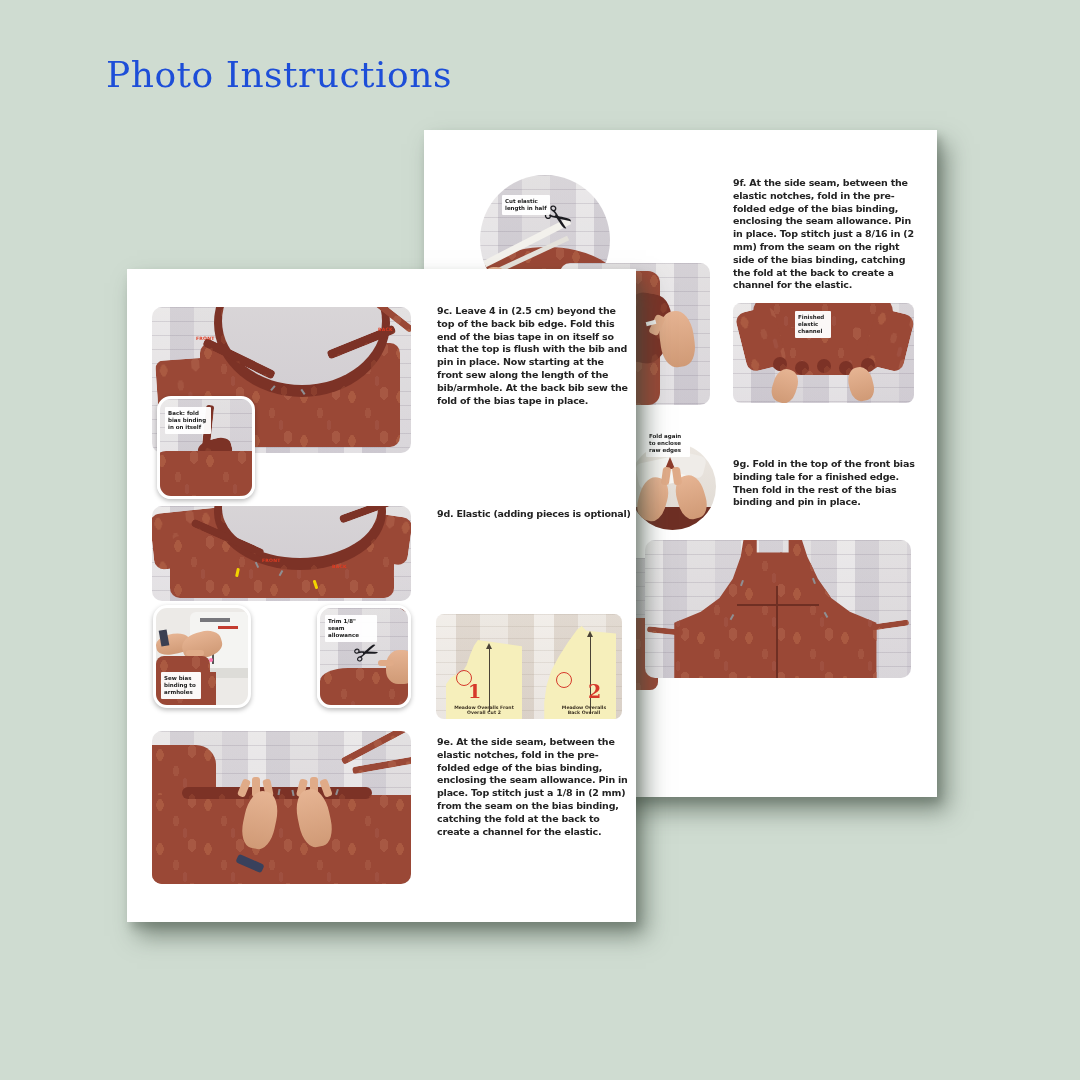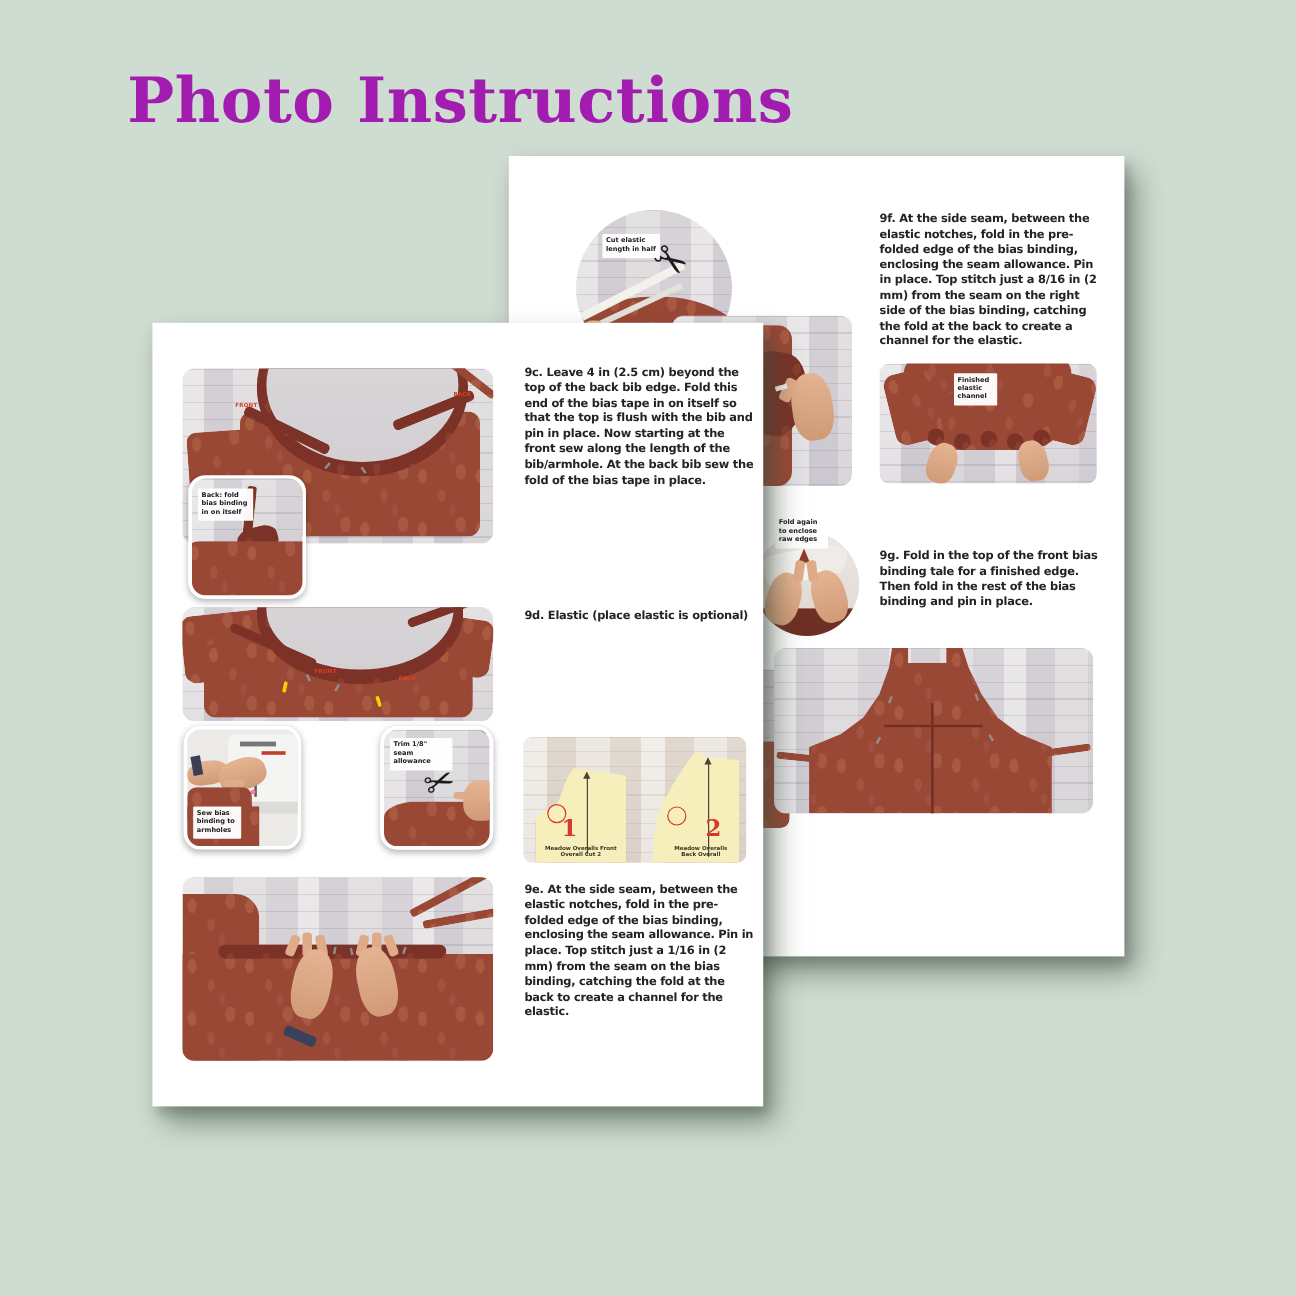--- a/index.html
+++ b/index.html
@@ -1,19 +1,19 @@
 <!DOCTYPE html>
 <html><head>
 <meta charset="utf-8">
 <style>
   *{margin:0;padding:0;box-sizing:border-box}
   html,body{width:1080px;height:1080px}
   body{position:relative;overflow:hidden;background:#cfdcd1;font-family:"DejaVu Sans",sans-serif}
   .title{position:absolute;left:106px;top:54px;z-index:3;font-family:"DejaVu Serif",serif;
-         font-weight:700;font-size:52px;letter-spacing:.5px;color:#a21caf}
+         font-weight:400;font-size:36px;letter-spacing:.5px;color:#1d4ed8}
   .page{position:absolute;background:#fff;box-shadow:10px 14px 22px rgba(62,76,64,.55),4px 6px 8px rgba(62,76,64,.25)}
   #back-page{left:424px;top:130px;width:513px;height:667px;z-index:1}
   #front-page{left:127px;top:269px;width:509px;height:653px;z-index:2}
   .step{position:absolute;font-size:9.5px;line-height:12.8px;font-weight:700;letter-spacing:-.2px;color:#232323}
   .step p{margin:0}
   .photo{position:absolute;border-radius:10px;overflow:hidden}
   .circle{position:absolute;border-radius:50%;overflow:hidden}
   .inset{position:absolute;border:3px solid #fff;border-radius:14px;overflow:hidden;
          box-shadow:0 2px 5px rgba(0,0,0,.28)}
   .abs{position:absolute}
@@ -186,37 +186,37 @@
   <div class="inset wood" style="left:190px;top:336px;width:94px;height:103px">
     <div class="fab" style="left:0;top:60px;width:94px;height:43px;border-radius:30% 10% 0 0"></div>
     <div class="fabd" style="left:50px;top:-4px;width:70px;height:7px;border-radius:3px;transform:rotate(34deg)"></div>
     <div class="scis" style="left:34px;top:30px;transform:rotate(-20deg)">✂</div>
     <div class="skin" style="left:66px;top:42px;width:30px;height:34px"></div>
     <div class="finger" style="left:58px;top:52px;width:16px;height:6px"></div>
     <div class="chip" style="left:5px;top:7px;width:52px">Trim 1/8" seam allowance</div>
   </div>
 
   <div class="step" style="left:310px;top:239px;width:194px">
-    <p>9d. Elastic (place elastic is optional)</p>
+    <p>9d. Elastic (adding pieces is optional)</p>
   </div>
 
   <div class="photo woodw" style="left:309px;top:345px;width:186px;height:105px;border-radius:8px">
     <div class="paper" style="left:10px;top:26px;width:76px;height:79px;clip-path:polygon(42% 0,100% 8%,100% 100%,0 100%,0 56%,6% 48%,14% 43%,22% 40%,27% 32%,32% 18%,37% 7%)"></div>
     <div class="grain" style="left:53px;top:34px;height:64px"></div>
     <div class="notch" style="left:20px;top:56px;width:16px;height:16px"></div>
     <div class="pnum" style="left:32px;top:66px;font-size:19px">1</div>
     <div class="ptext" style="left:12px;top:91px;width:72px">Meadow Overalls Front Overall Cut 2</div>
     <div class="paper" style="left:102px;top:12px;width:78px;height:93px;clip-path:polygon(50% 4%,56% 0,62% 5%,100% 8%,100% 100%,8% 100%,8% 82%,11% 64%,17% 48%,26% 34%,38% 18%)"></div>
     <div class="grain" style="left:154px;top:22px;height:78px"></div>
     <div class="notch" style="left:120px;top:58px;width:16px;height:16px"></div>
     <div class="pnum" style="left:152px;top:66px;font-size:19px">2</div>
     <div class="ptext" style="left:120px;top:91px;width:56px">Meadow Overalls Back Overall</div>
   </div>
 
-  <div class="step" style="left:310px;top:467px;width:194px">9e. At the side seam, between the elastic notches, fold in the pre-folded edge of the bias binding, enclosing the seam allowance. Pin in place. Top stitch just a 1/16 in (2 mm) from the seam on the bias binding, catching the fold at the back to create a channel for the elastic.</div>
+  <div class="step" style="left:310px;top:467px;width:194px">9e. At the side seam, between the elastic notches, fold in the pre-folded edge of the bias binding, enclosing the seam allowance. Pin in place. Top stitch just a 1/8 in (2 mm) from the seam on the bias binding, catching the fold at the back to create a channel for the elastic.</div>
 
   <div class="photo wood" style="left:25px;top:462px;width:259px;height:153px">
     <div class="fab" style="left:0;top:14px;width:64px;height:139px;border-radius:0 20px 0 0"></div>
     <div class="fab" style="left:0;top:64px;width:259px;height:89px"></div>
     <div class="fabd" style="left:30px;top:56px;width:190px;height:12px;border-radius:6px"></div>
     <div class="fab" style="left:186px;top:10px;width:74px;height:7px;border-radius:3px;transform:rotate(-28deg)"></div>
     <div class="fab" style="left:200px;top:30px;width:72px;height:7px;border-radius:3px;transform:rotate(-10deg)"></div>
     <div class="finger" style="left:88px;top:48px;width:8px;height:18px;transform:rotate(22deg)"></div>
     <div class="finger" style="left:100px;top:46px;width:8px;height:20px"></div>
     <div class="finger" style="left:112px;top:48px;width:8px;height:18px;transform:rotate(-12deg)"></div>

